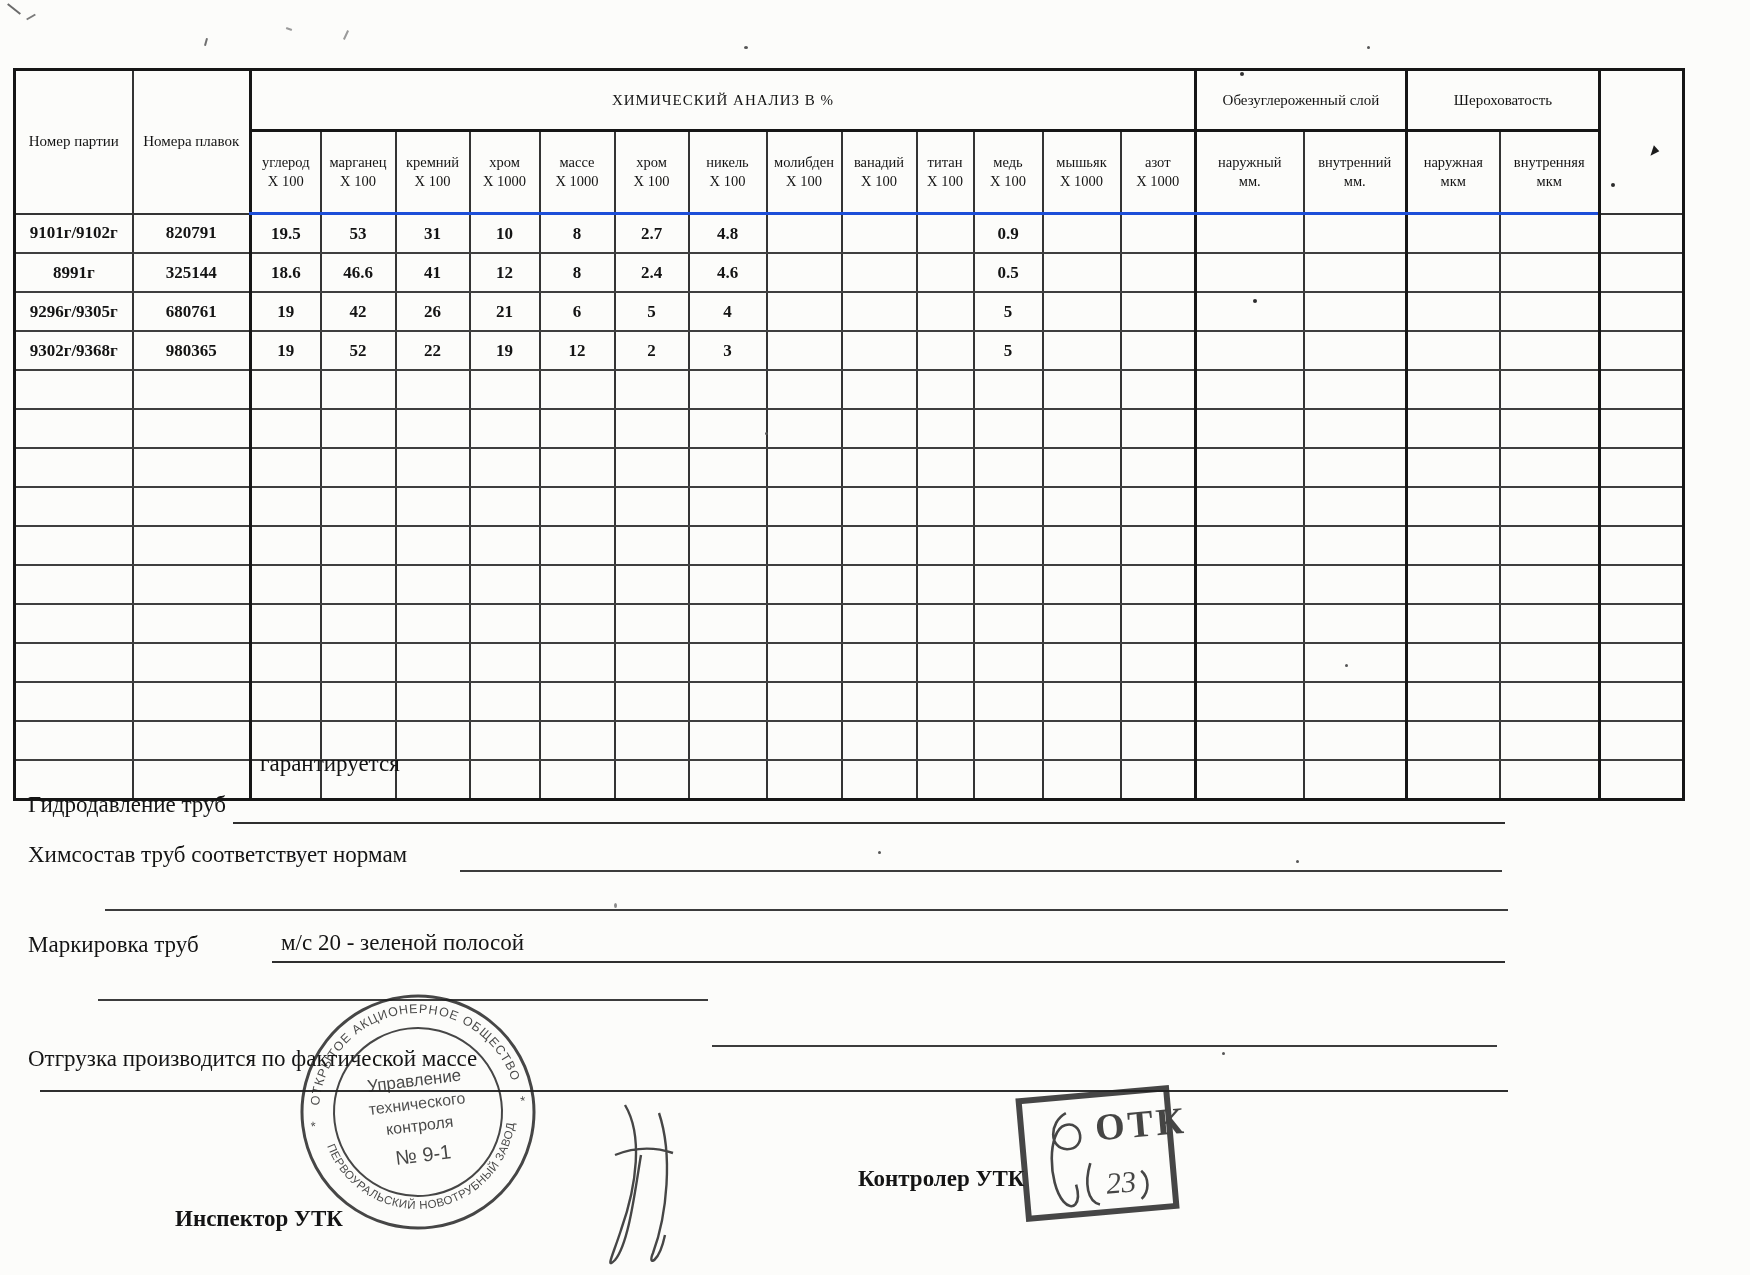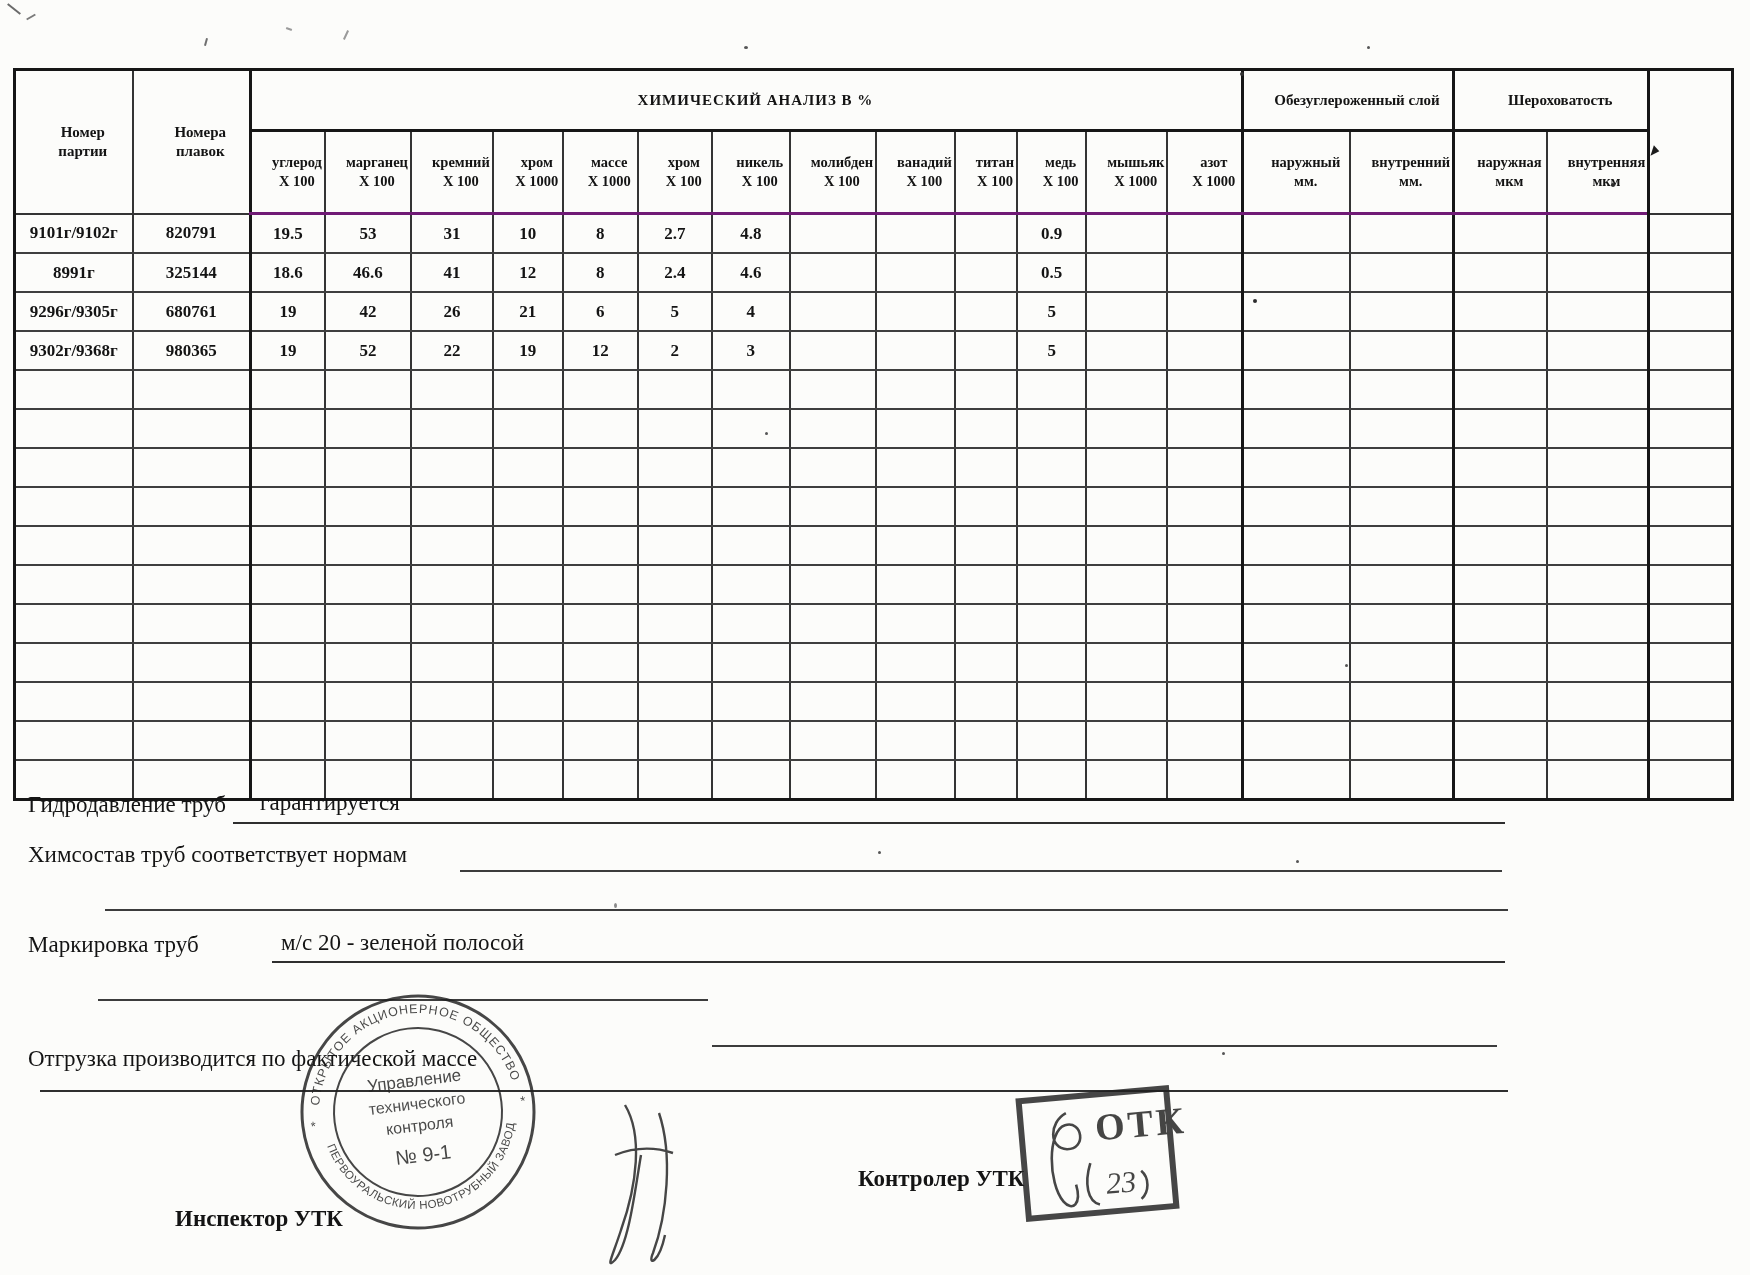--- a/index.html
+++ b/index.html
@@ -17,27 +17,27 @@
     background:transparent;
   }
   .doc-table th,.doc-table td{
     border:2px solid #343434;
     padding:0 2px;
     text-align:center;vertical-align:middle;
     font-family:"Liberation Serif", serif;
     color:#141414;
     overflow:hidden;white-space:nowrap;
   }
-  .doc-table th{font-weight:bold;padding-left:20px;}
+  .doc-table th{font-weight:normal;}
   tr.head-a th{height:58px;font-size:15px;line-height:1.25;white-space:normal;}
   tr.head-b th{height:80px;font-size:14.5px;line-height:1.3;white-space:normal;}
   th.title-cell{font-size:16px;letter-spacing:1px;}
   tr.body-row td{height:37px;font-size:17px;font-weight:600;}
   .bl-thick{border-left:3px solid #161616 !important;}
-  tr.head-b th{border-bottom:3px solid #701a75;margin-left:24px;}
+  tr.head-b th{border-bottom:3px solid #1d4ed8;margin-left:24px;}
   tr.head-a th.span2{border-bottom:3px solid #161616;}
   td.dash-l{border-left:2px dashed #4a4a4a !important;}
   .doc-table tr.body-row td{border-top-color:#3f3f3f;border-bottom-color:#3f3f3f;}
 
   
   .ftext{position:absolute;font-size:23px;line-height:1.1;white-space:nowrap;}
   .fbold{font-weight:bold;}
   .rule{position:absolute;height:2px;background:#2e2e2e;}
   .rule.light{background:#3c3c3c;}
 
@@ -480,21 +480,21 @@
         <td class="bl-thick"></td>
         <td></td>
         <td class="bl-thick"></td>
         <td></td>
         <td class="bl-thick"></td>
       </tr>
     </tbody>
 </table>
 
 <div class="ftext" style="left:28px;top:792px;">Гидродавление труб</div>
-<div class="ftext" style="left:260px;top:790px;text-align:center;">гарантируется</div>
+<div class="ftext" style="left:260px;top:751px;text-align:center;">гарантируется</div>
 <div class="rule" style="left:233px;top:822px;width:1272px;"></div>
 
 <div class="ftext" style="left:28px;top:842px;">Химсостав труб соответствует нормам</div>
 <div class="rule light" style="left:460px;top:870px;width:1042px;"></div>
 
 <div class="rule light" style="left:105px;top:909px;width:1403px;"></div>
 
 <div class="ftext" style="left:28px;top:932px;">Маркировка труб</div>
 <div class="ftext" style="left:281px;top:930px;">м/с 20 - зеленой полосой</div>
 <div class="rule" style="left:272px;top:961px;width:1233px;"></div>

